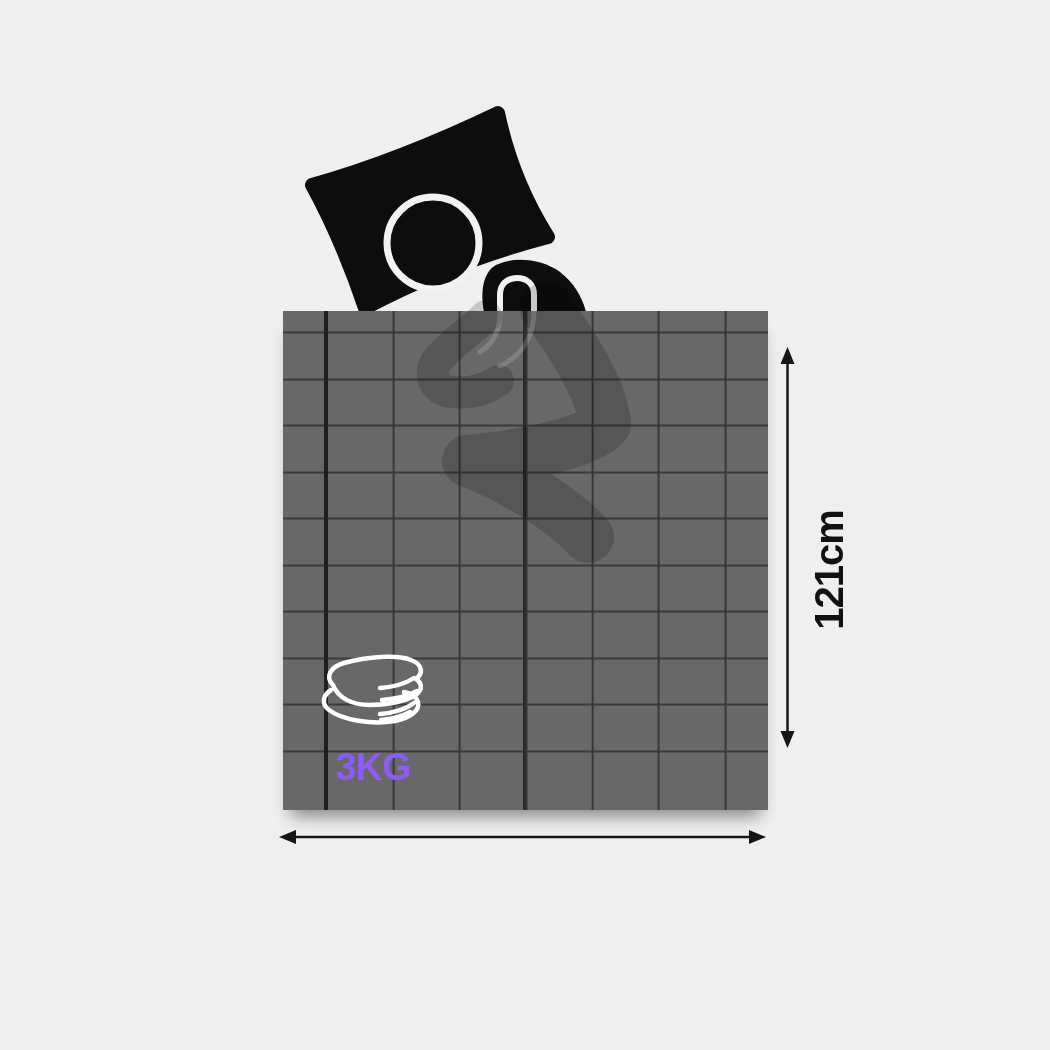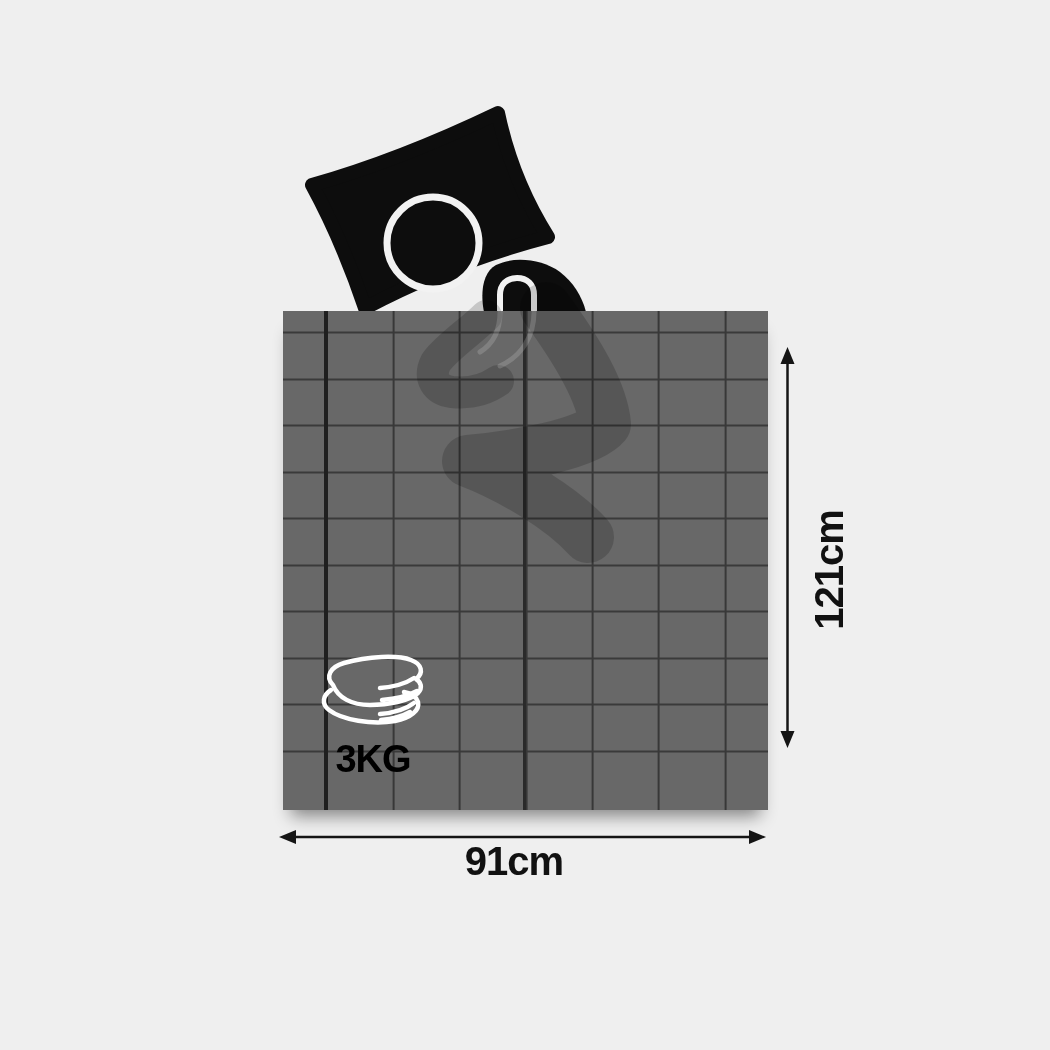--- a/index.html
+++ b/index.html
@@ -34,21 +34,21 @@
   }
   .dim-label.width{
     left:514px;top:861px;
     transform:translate(-50%,-50%);
   }
 
   .weight-badge{
     position:absolute;left:306px;top:648px;width:134px;text-align:center;
   }
   .weight-badge .weight-text{
-    margin-top:6px;color:#000000;font-weight:bold;font-size:38px;letter-spacing:-1px;
+    margin-top:14px;color:#8b5cf6;font-weight:bold;font-size:38px;letter-spacing:-1px;
   }
 </style>
 </head>
 <body>
 
 <div class="canvas">
 
   <svg class="layer" viewBox="0 0 1050 1050">
     <path d="M312,185 Q400,160 498,113 Q512,180 548,237 Q452,262 365,308 Q342,240 312,185 Z" fill="#0d0d0d" stroke="#0d0d0d" stroke-width="14" stroke-linejoin="round"></path>
     <circle cx="433" cy="243" r="46" fill="#0d0d0d" stroke="#f2f2f2" stroke-width="7"></circle>
@@ -72,21 +72,20 @@
       <path d="M787.5,748 L780.5,731 L794.5,731 Z" fill="#151515"></path>
     </g>
     <g>
       <line x1="293" y1="837" x2="752" y2="837" stroke="#151515" stroke-width="2.5"></line>
       <path d="M279,837 L296,830 L296,844 Z" fill="#151515"></path>
       <path d="M766,837 L749,830 L749,844 Z" fill="#151515"></path>
     </g>
   </svg>
 
   <div class="dim-label height">121cm</div>
-  <div class="dim-label width">91cm</div>
 
   <div class="weight-badge">
     <svg width="134" height="84" viewBox="0 0 130 84">
       <g stroke="#ffffff" stroke-width="4.5" fill="none" stroke-linecap="round" stroke-linejoin="round">
         <path d="M25,37 C17,29 22,19 36,15 C60,8 90,7 103,12 C114,16 116,25 108,31 C113,34 115,40 110,45 C101,53 80,57 62,57 C44,57 30,50 25,37 Z"></path>
         <path d="M106,30 C97,36 84,39 72,40"></path>
         <path d="M109,43 C100,48 87,51 74,52"></path>
         <path d="M23,42 C15,47 13,56 21,62 C34,72 64,77 87,73 C103,70 112,62 110,54 C108,48 102,45 96,44"></path>
         <path d="M106,55 C98,61 85,65 72,66"></path>
         <path d="M102,64 C95,68 84,71 73,72"></path>

